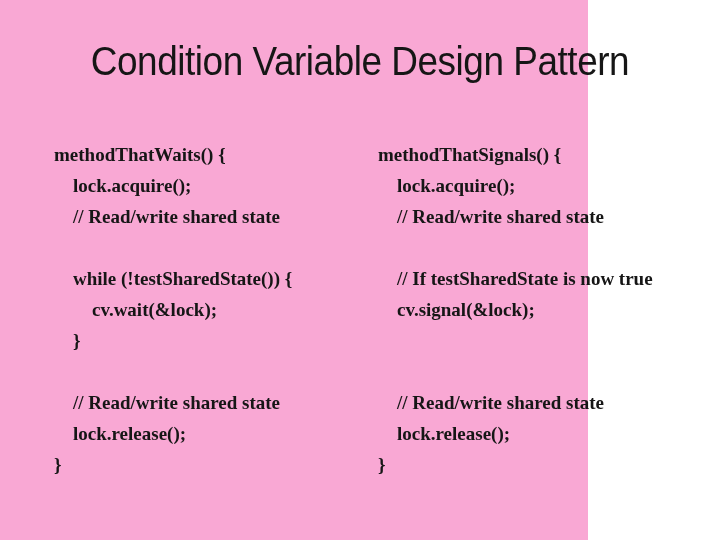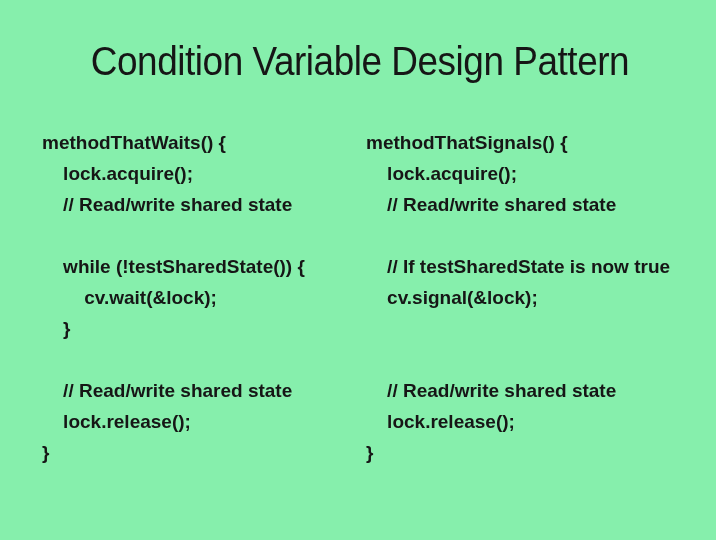--- a/index.html
+++ b/index.html
@@ -8,45 +8,45 @@
   }
   body {
     width: 720px;
     height: 540px;
     background: #ffffff;
     font-family: "Liberation Sans", sans-serif;
     overflow: hidden;
   }
   .slide {
     position: relative;
-    width: 716px;
+    width: 588px;
     height: 540px;
-    background: #86efac;
+    background: #f9a8d4;
   }
   .slide-title {
     position: absolute;
     top: 38px;
     left: 0;
     width: 720px;
     margin: 0;
     text-align: center;
     font-size: 41px;
     font-weight: 400;
     line-height: 1.15;
     color: #161616;
     letter-spacing: -0.5px;
     transform: scaleX(0.9);
     transform-origin: 50% 50%;
     white-space: nowrap;
   }
   .code {
     position: absolute;
     top: 127px;
-    margin: 0;
-    font-family: Liberation Sans, sans-serif;
+    margin: 12px;
+    font-family: Liberation Serif, serif;
     font-weight: bold;
     font-size: 19px;
     line-height: 31px;
     color: #161616;
     white-space: pre;
   }
   .code-waits {
     left: 42px;
   }
   .code-signals {

